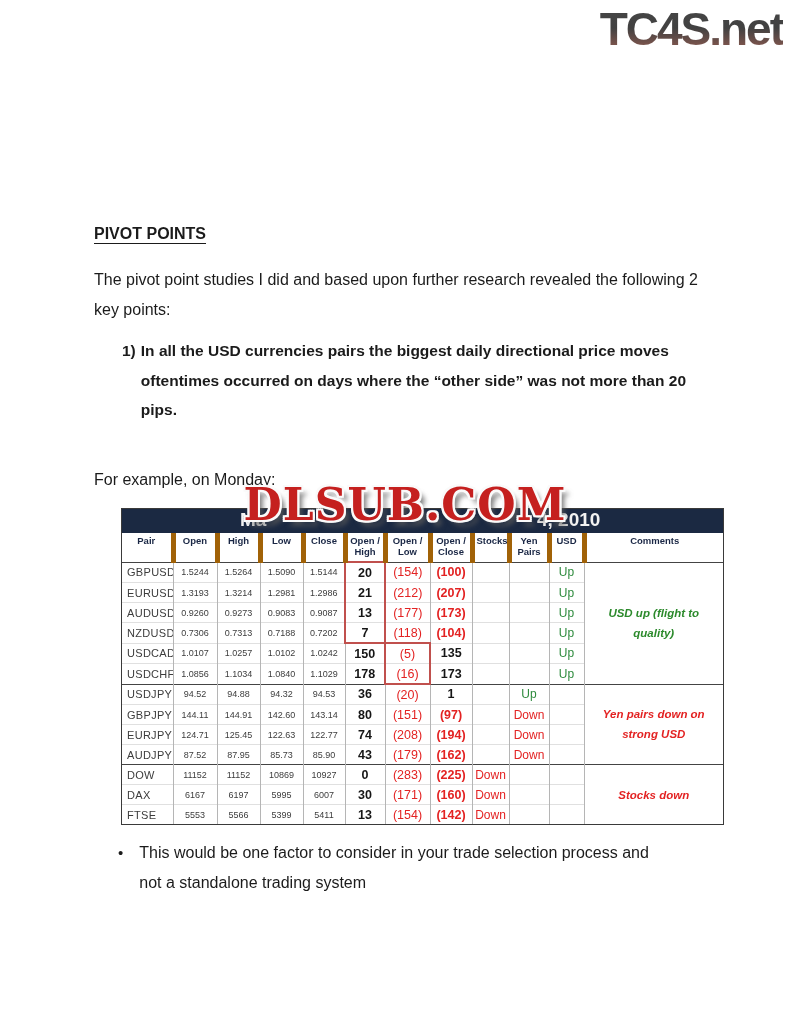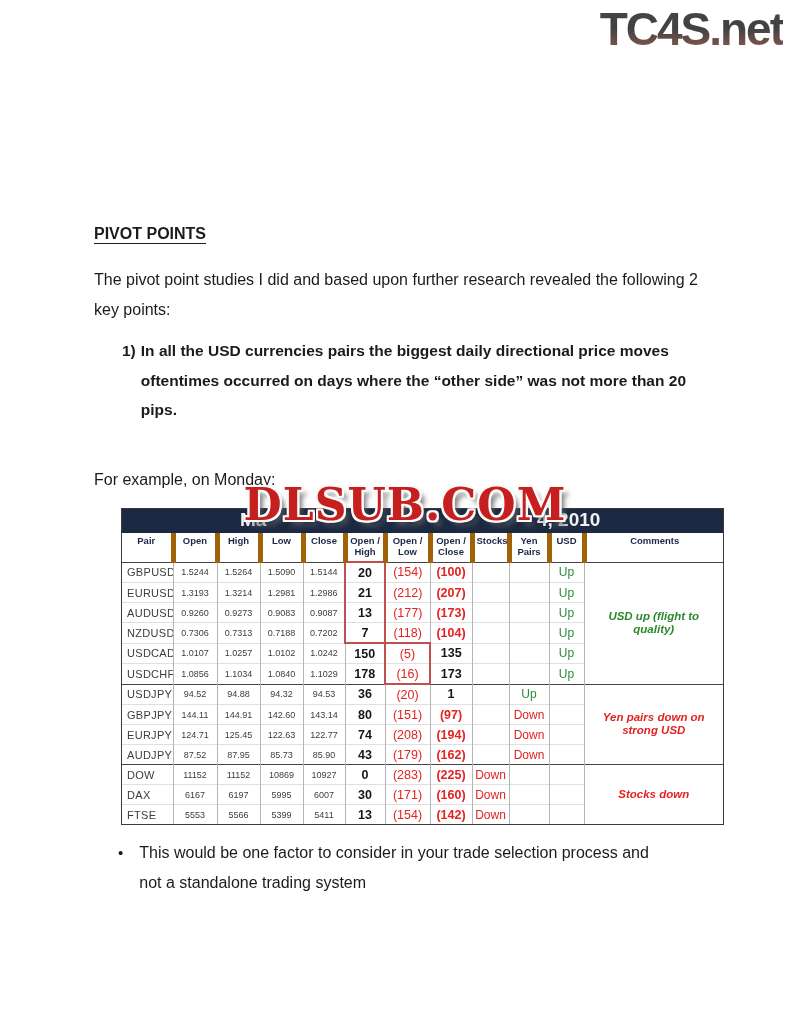--- a/index.html
+++ b/index.html
@@ -45,21 +45,21 @@
   th:first-child,td:first-child{border-left:none;}
   tr.gsep td{border-top:1px solid #444;}
   td.pair{text-align:left;padding-left:5px;font-size:11px;color:#3c3c3c;letter-spacing:0.3px;}
   td.num{font-size:9px;color:#3c3c3c;}
   td.big{font-size:12.5px;font-weight:bold;color:#151515;}
   td.ol{font-weight:normal;color:#e32222;}
   td.neg{color:#e32222;}
   td.status{font-size:12px;}
   td.up{color:#2e8b3d;}
   td.down{color:#e32222;}
-  td.cmt{font-weight:bold;font-style:italic;font-size:11.5px;line-height:13px;}
+  td.cmt{font-weight:bold;font-style:italic;font-size:11.5px;line-height:20px;}
   td.cmt.green{color:#2c8a2c;}
   td.cmt.red{color:#e32222;}
   td.bx{border-left:2px solid #c0504d;border-right:2px solid #c0504d;}
   td.bx-top{border-top:2px solid #c0504d;}
   td.bx-bot{border-bottom:2px solid #c0504d;}
 
   
   .bottom-logo{position:absolute;top:977px;right:4px;font-size:40px;font-weight:bold;color:#cc5550;
     text-shadow:-1.5px 0 #6b1a14,1.5px 0 #6b1a14,0 -1.5px #6b1a14,0 1.5px #6b1a14,
                 -1px -1px #6b1a14,1px -1px #6b1a14,-1px 1px #6b1a14,1px 1px #6b1a14,

